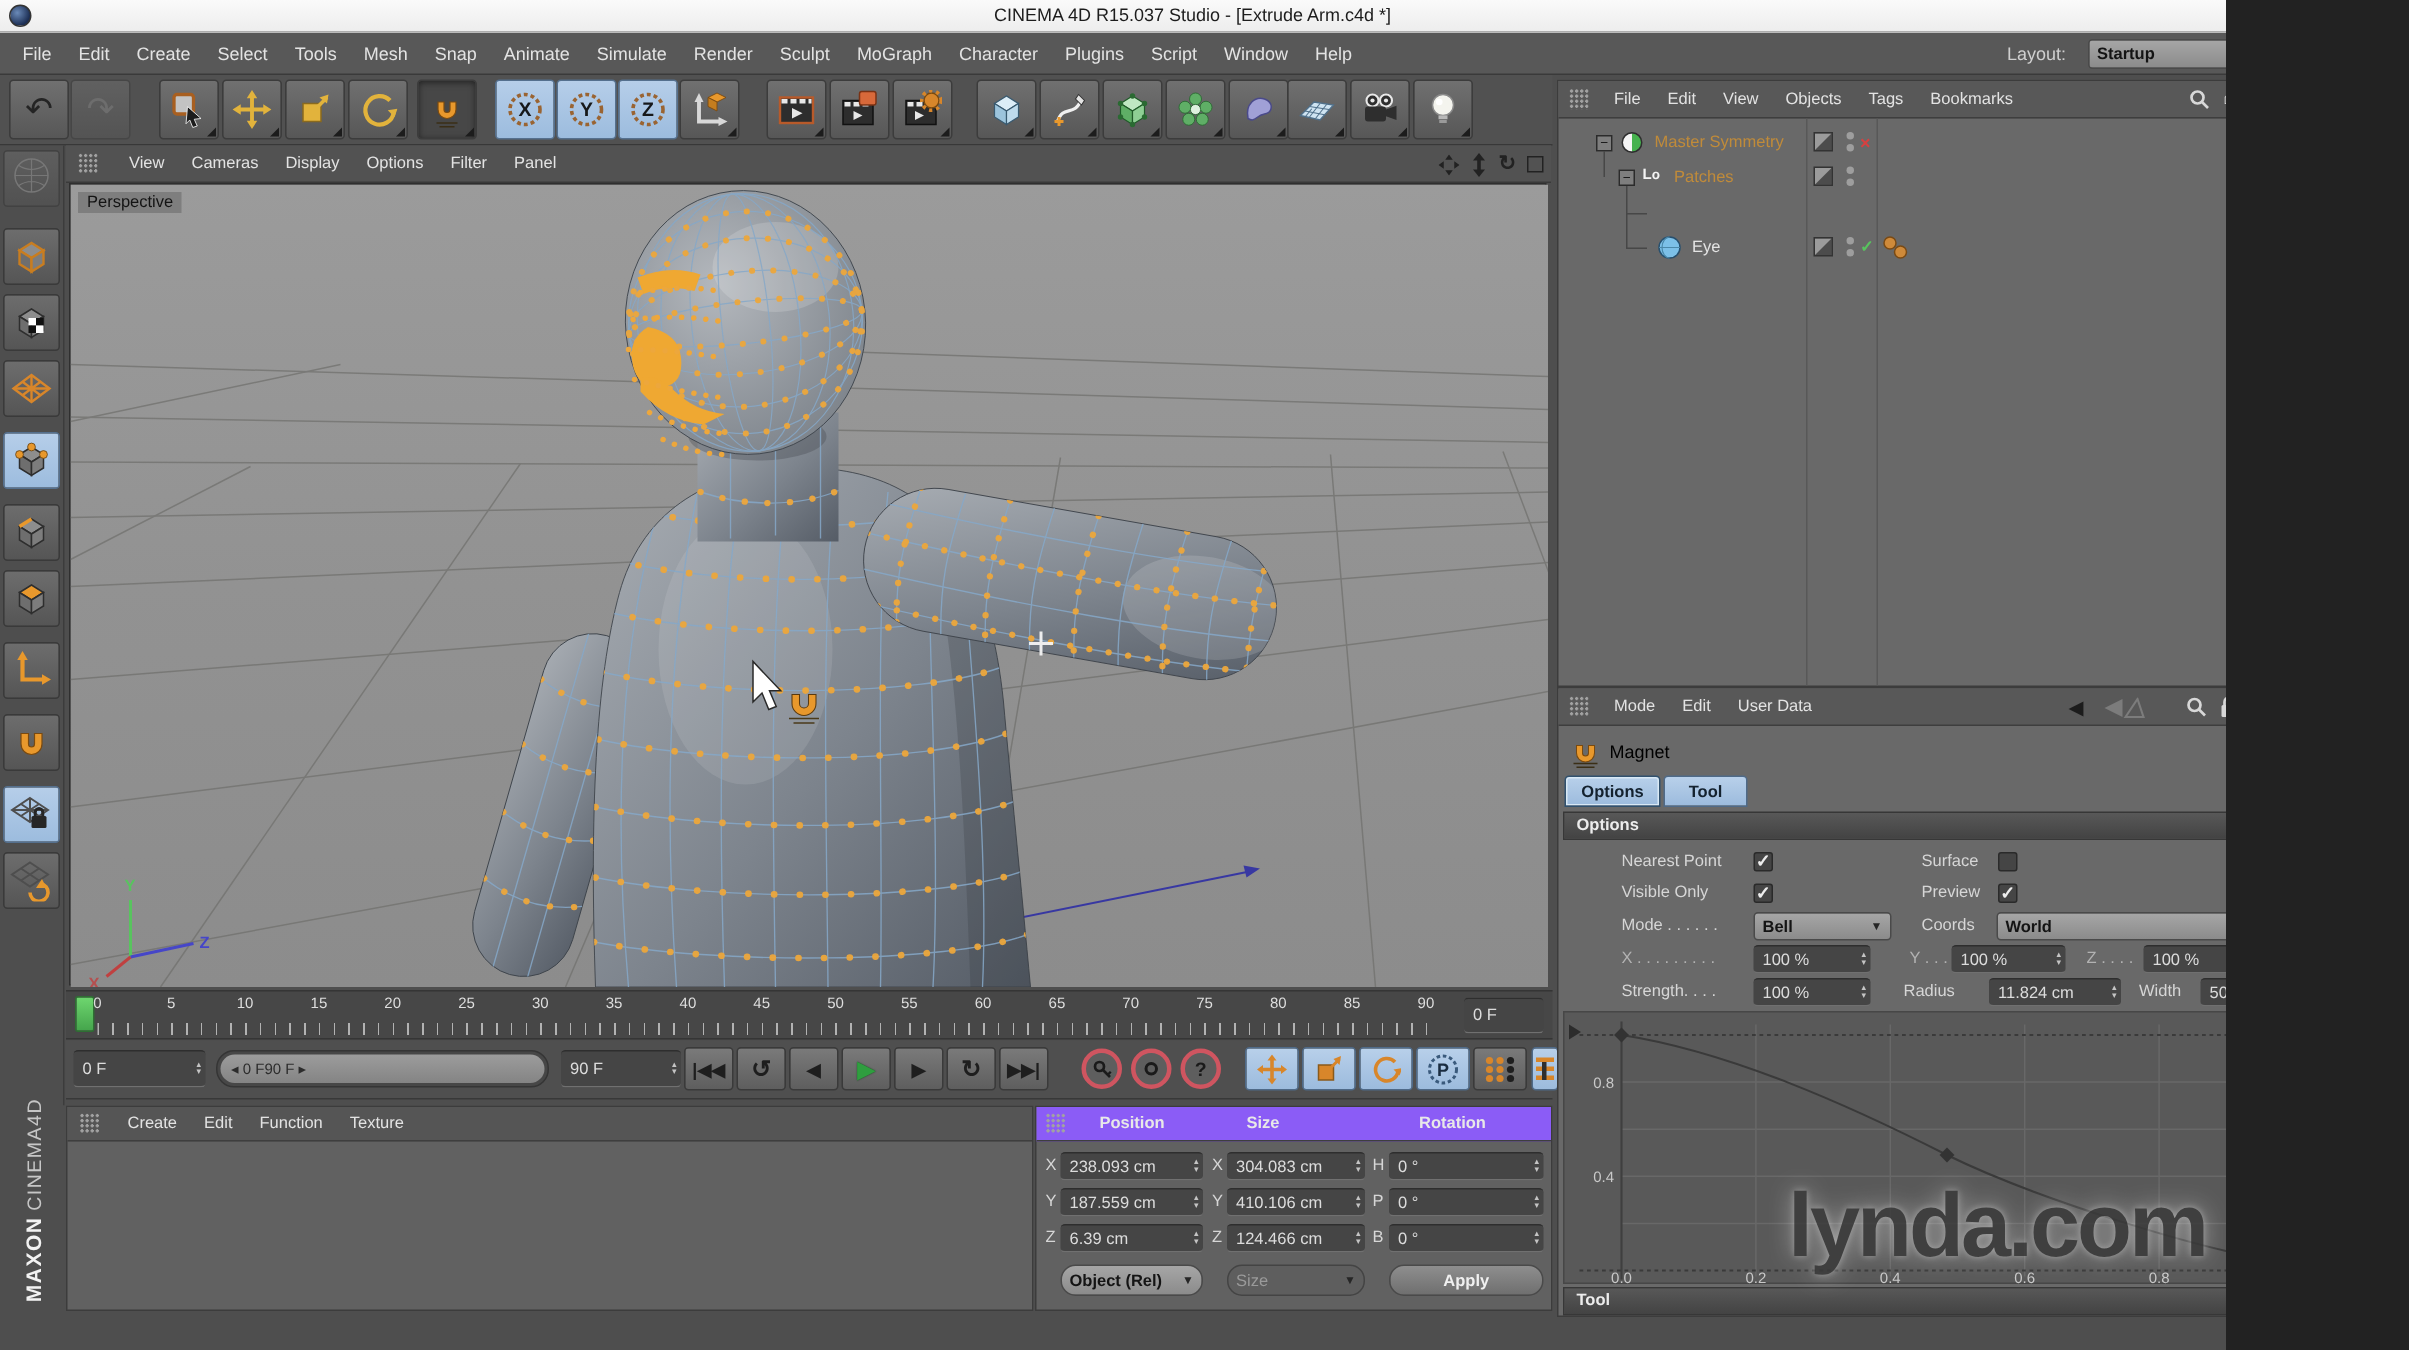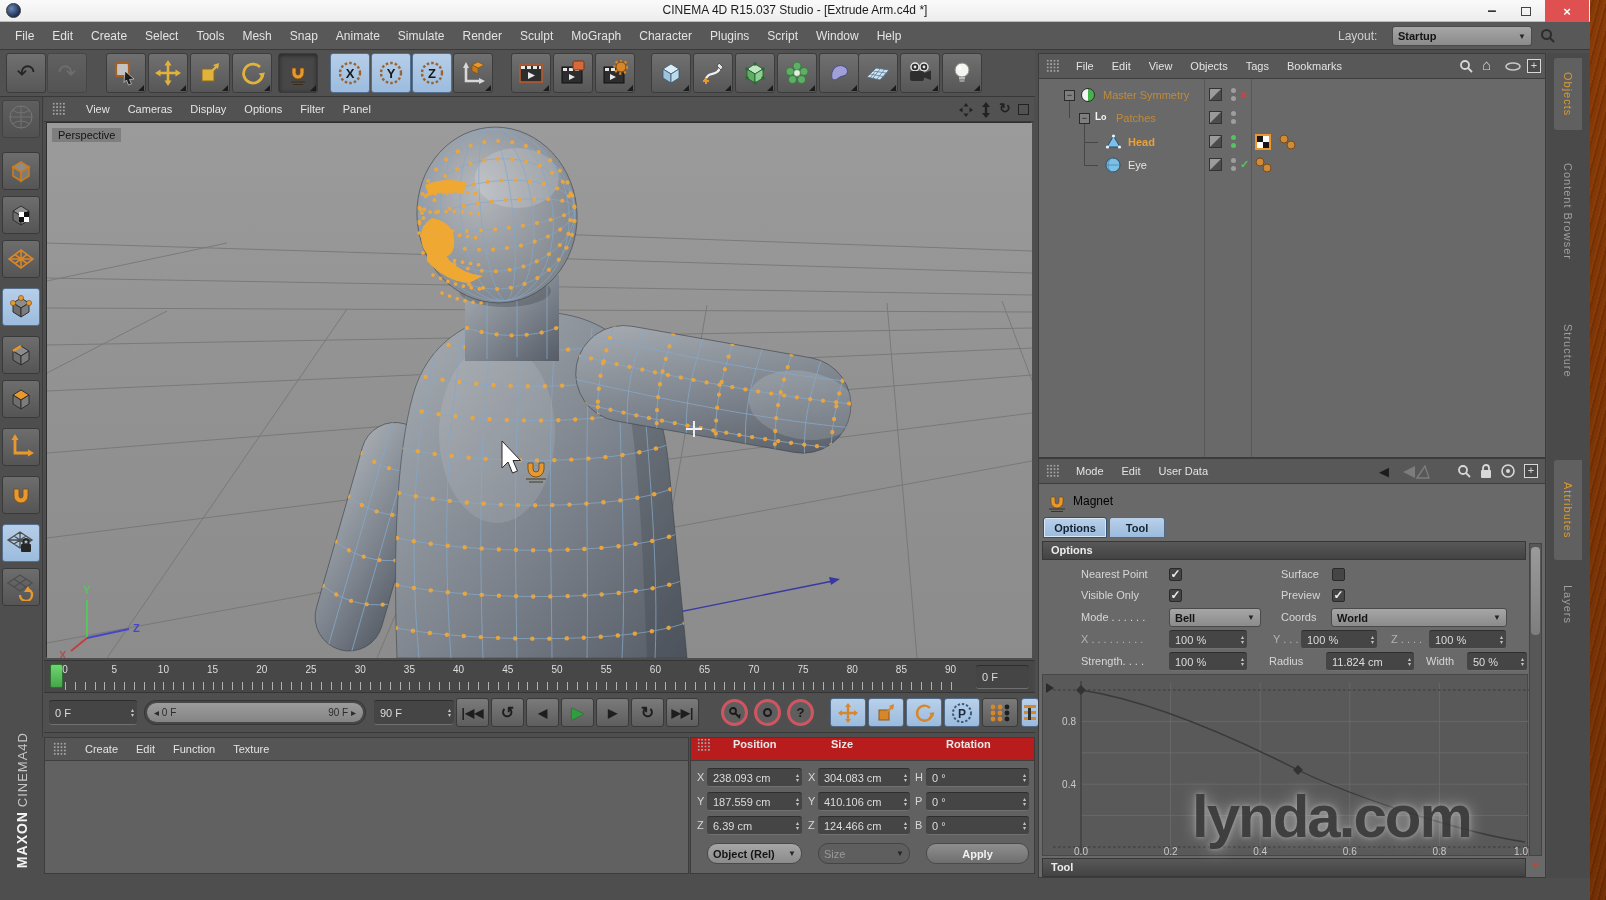--- a/index.html
+++ b/index.html
@@ -1,17 +1,17 @@
 <!DOCTYPE html>
 <html><head>
 <meta charset="utf-8">
 <style>
 html,body{margin:0;padding:0;background:#222}
 *{box-sizing:border-box;font-family:"Liberation Sans",sans-serif;user-select:none}
-.root{position:relative;width:1606px;height:900px;background:#4e4e4e;overflow:hidden}
+.root{position:relative;width:1484px;height:900px;background:#4e4e4e;overflow:hidden}
 .abs{position:absolute}
 .mi{padding:0 9px;font-size:12px;color:#e3e3e3;white-space:nowrap}
 .grip{width:13px;height:14px;background-image:radial-gradient(#a2a2a2 1px,transparent 1.2px);background-size:3.4px 3.4px;flex:none}
 .btn40{position:absolute;top:3px;width:40px;height:40px;background:linear-gradient(#707070,#575757);border:1px solid #3c3c3c;border-radius:3px;display:flex;align-items:center;justify-content:center}
 .btn40.blue{background:linear-gradient(#b6cee9,#9cbcde);border-color:#55708e}
 .btn40.pressed{background:#474747;box-shadow:inset 0 1px 4px #222}
 .btn40.disabled{opacity:.5}
 .corner::after{content:"";position:absolute;right:1px;bottom:1px;border-left:6px solid transparent;border-bottom:6px solid #1c1c1c}
 .lbtn{position:absolute;left:2px;width:38px;height:38px;background:linear-gradient(#6d6d6d,#555);border:1px solid #3a3a3a;border-radius:3px;display:flex;align-items:center;justify-content:center}
 .lbtn.blue{background:linear-gradient(#b6cee9,#9cbcde);border-color:#55708e}
@@ -647,21 +647,21 @@
         <span class="v">0 F</span>
       </div>
   </div>
 
   <div class="abs" style="left:44px;top:694px;width:991px;height:39px;background:#4f4f4f;border-bottom:1px solid #383838">
     <div class="vfield" style="left:5px;top:6px;width:88px;height:25px">
         <span class="v">0 F</span>
         <span class="sp"></span>
       </div>
     <div class="abs" style="left:100px;top:6px;width:222px;height:25px;background:#474747;border:1px solid #353535;border-radius:12px;overflow:hidden">
-      <div style="position:absolute;left:2px;top:2px;right:2px;bottom:2px;background:linear-gradient(#9c9c9c,#848484);border-radius:10px;display:flex;align-items:center;justify-content:space-between;padding:0 7px">
+      <div style="position:absolute;left:2px;top:2px;right:2px;bottom:2px;background:linear-gradient(#9c9c9c,#848484);border-radius:10px;display:flex;align-items:center;padding:0 7px">
         <span style="font-size:10px;color:#2c2c2c"><i style="font-style:normal">◂</i> <span>0 F</span></span>
         <span style="font-size:10px;color:#2c2c2c"><span>90 F</span> <i style="font-style:normal">▸</i></span>
       </div>
     </div>
     <div class="vfield" style="left:330px;top:6px;width:80px;height:25px">
         <span class="v">90 F</span>
         <span class="sp"></span>
       </div>
     <div class="tbtn" style="left:412px">
         <span>|◀◀</span>
@@ -770,21 +770,21 @@
     <div class="abs" style="left:0;right:0;top:0;height:23px;background:#555;border-bottom:1px solid #3e3e3e;display:flex;align-items:center">
       <span class="grip" style="margin-left:8px"></span>
       <span class="mi" style="font-size:11px;margin-left:10px">Create</span>
       <span class="mi" style="font-size:11px">Edit</span>
       <span class="mi" style="font-size:11px">Function</span>
       <span class="mi" style="font-size:11px">Texture</span>
     </div>
   </div>
 
   <div class="abs" style="left:690px;top:737px;width:345px;height:137px;background:#616161;border:1px solid #3c3c3c">
-    <div class="abs" style="left:0;right:0;top:0;height:23px;background:#b91c1c;border-bottom:1px solid #3e3e3e;display:flex;align-items:flex-start">
+    <div class="abs" style="left:0;right:0;top:0;height:23px;background:#8b5cf6;border-bottom:1px solid #3e3e3e;display:flex;align-items:center">
       <span class="grip" style="margin-left:6px"></span>
       <span class="abs" style="left:42px;font-size:11px;font-weight:bold;color:#e8e8e8">Position</span>
       <span class="abs" style="left:140px;font-size:11px;font-weight:bold;color:#e8e8e8">Size</span>
       <span class="abs" style="left:255px;font-size:11px;font-weight:bold;color:#e8e8e8">Rotation</span>
     </div>
 
     <span class="lab" style="left:6px;top:33px">X</span>
     <div class="vfield" style="left:16px;top:30px;width:95px">
         <span class="v">238.093 cm</span>
         <span class="sp"></span>
@@ -889,39 +889,20 @@
       <span class="expbox" style="left:40px;top:5px">−</span>
       <span class="abs" style="left:56px;top:3px;font-size:10px;font-weight:bold;color:#f4f4f4">L<span style="font-size:9px">o</span></span>
       <span class="omlabel" style="left:77px;top:4px;color:#c08b3a">Patches</span>
       <span class="laysq" style="left:170px;top:3px"></span>
       <span class="dotcol" style="left:192px;top:3px">
           <i></i>
           <i></i>
         </span>
     </div>
 
-    <div class="abs" style="left:0;top:78px;width:508px;height:22px">
-      <svg class="abs" style="left:66px;top:2px" width="17" height="16">
-          <polygon points="8.5,2 15,13 2,13" fill="#7cc0e8" stroke="#28506e" stroke-width="1"></polygon>
-          <circle cx="8.5" cy="2" r="1.6" fill="#e8f4fc"></circle>
-          <circle cx="2.5" cy="13" r="1.6" fill="#e8f4fc"></circle>
-          <circle cx="14.5" cy="13" r="1.6" fill="#e8f4fc"></circle>
-        </svg>
-      <span class="omlabel" style="left:89px;top:4px;color:#e8a23c;font-weight:bold">Head</span>
-      <span class="laysq" style="left:170px;top:3px"></span>
-      <span class="dotcol green" style="left:192px;top:3px">
-          <i></i>
-          <i></i>
-        </span>
-      <span class="abs" style="left:216px;top:2px;width:16px;height:16px;border:2px solid #e8982c;background:conic-gradient(#fff 0 25%,#161616 25% 50%,#fff 50% 75%,#161616 75%)"></span>
-      <svg class="abs" style="left:240px;top:2px" width="17" height="16">
-          <circle cx="5" cy="5" r="4" fill="#cf8a3a" stroke="#7a4a14"></circle>
-          <circle cx="12" cy="11" r="4" fill="#cf8a3a" stroke="#7a4a14"></circle>
-        </svg>
-    </div>
 
     <div class="abs" style="left:0;top:101px;width:508px;height:22px">
       <svg class="abs" style="left:66px;top:2px" width="16" height="16">
           <circle cx="8" cy="8" r="7" fill="#7cc0e8" stroke="#28506e"></circle>
           <path d="M8,1 a5,7 0 0 0 0,14 M1,8 h14" fill="none" stroke="#4a88aa" stroke-width=".8"></path>
         </svg>
       <span class="omlabel" style="left:89px;top:4px;color:#e4e4e4">Eye</span>
       <span class="laysq" style="left:170px;top:3px"></span>
       <span class="dotcol" style="left:192px;top:3px">
           <i></i>

